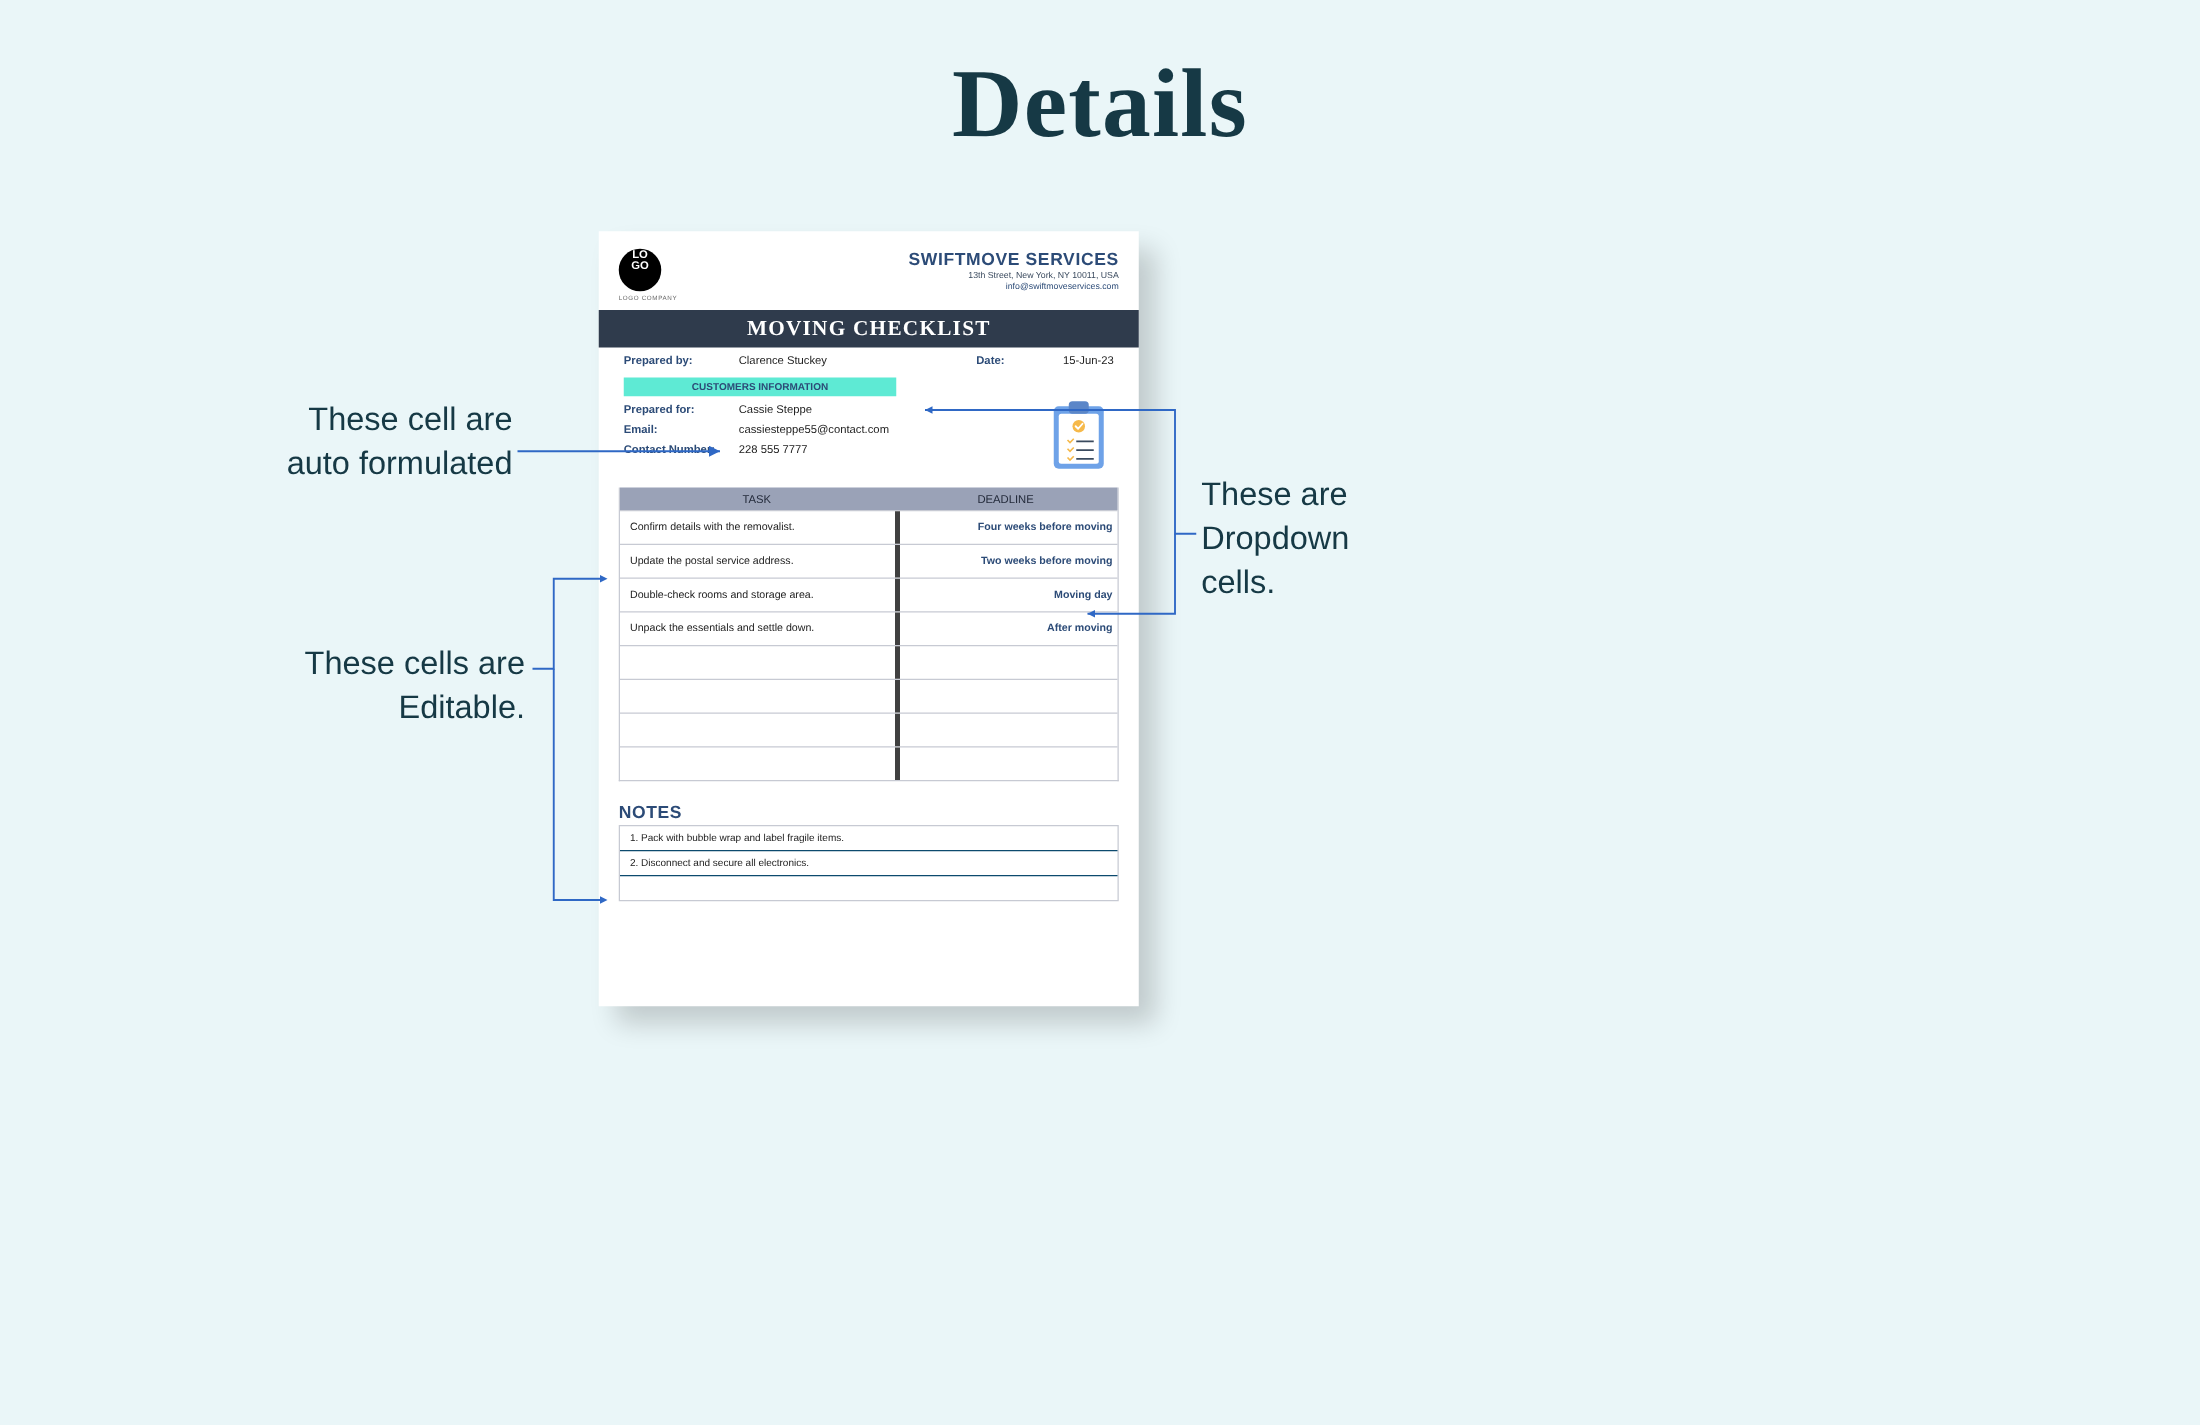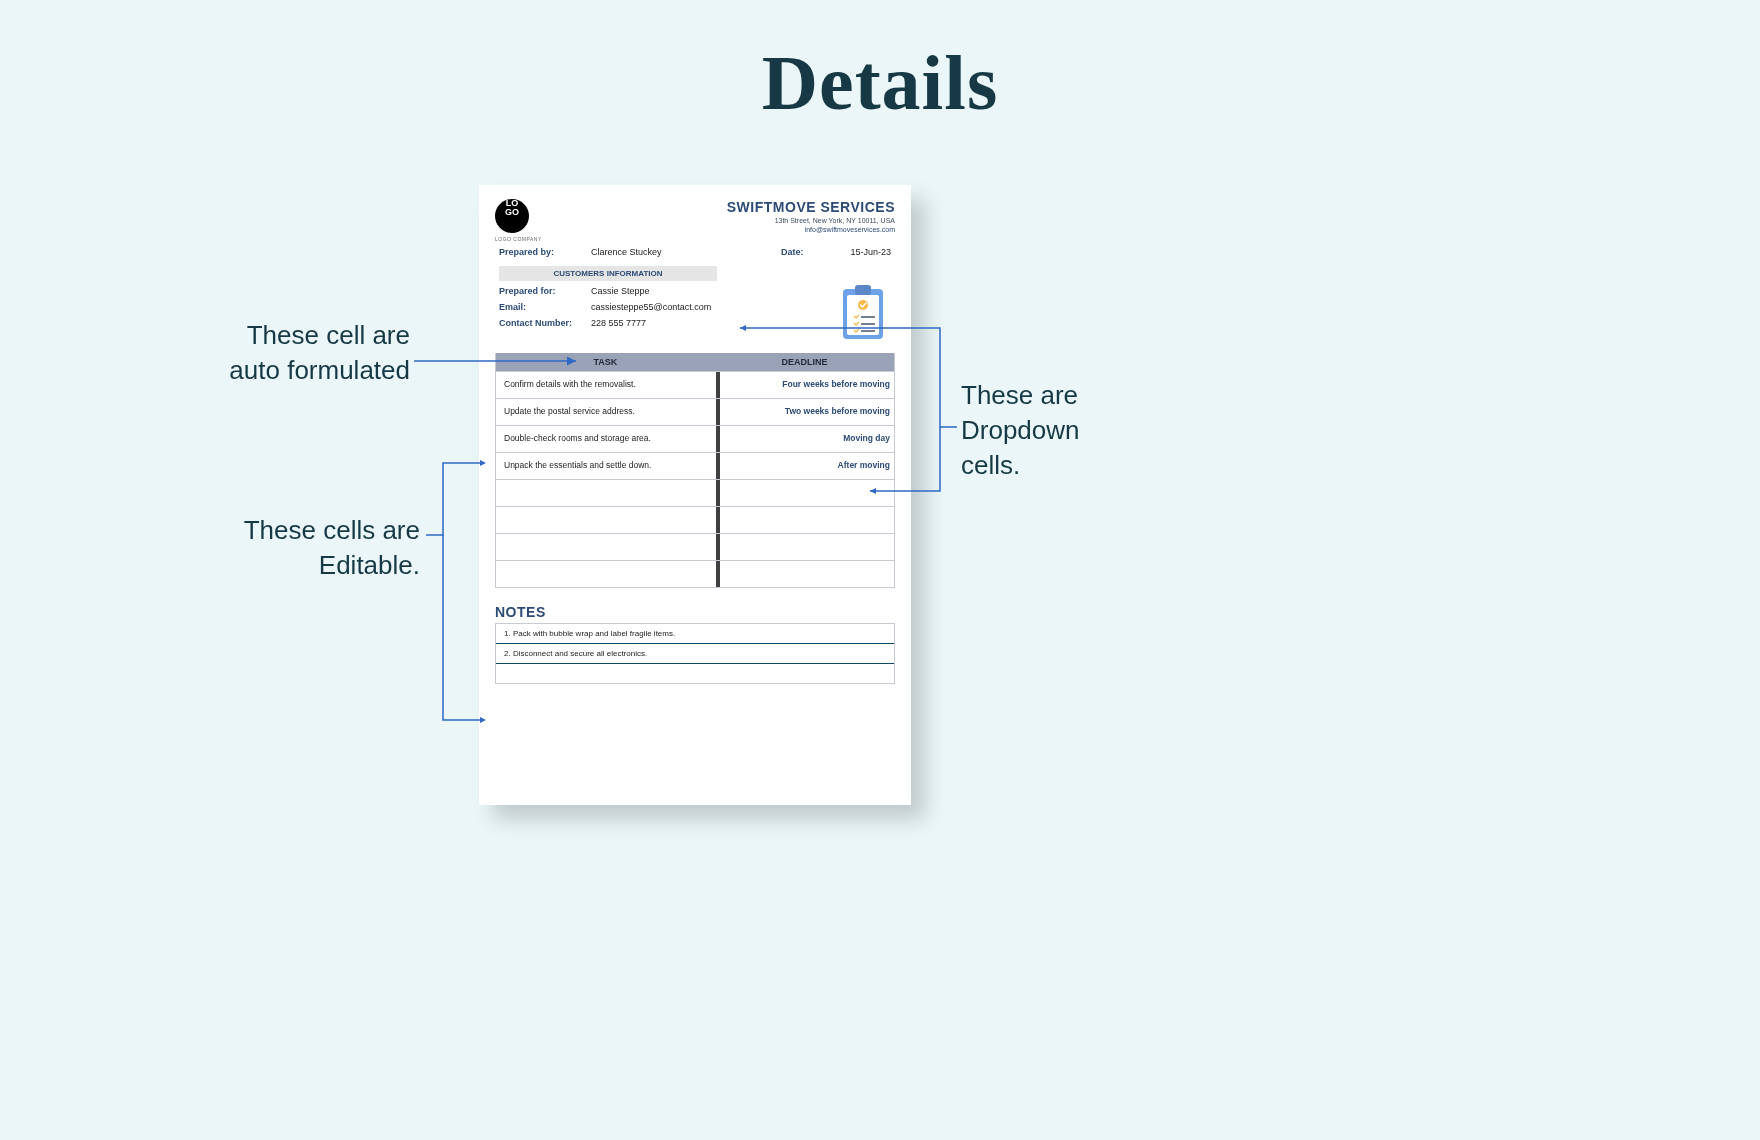--- a/index.html
+++ b/index.html
@@ -49,31 +49,31 @@
     padding:5px 0; margin-top:6px;
     letter-spacing:1px;
   }
   .section { padding:0 20px; }
   .row { display:flex; font-size:9px; padding:5px 0; }
   .label { font-weight:700; color:#2c4b77; width:92px; flex-shrink:0; }
   .value { color:#222; }
   .date-label { margin-left:auto; font-weight:700; color:#2c4b77; width:50px; }
   .date-value { width:60px; text-align:right; }
   .cust-head {
-    background:#e5e5e5; text-align:center;
+    background:#5eead4; text-align:center;
     font-size:8px; font-weight:700; color:#2c4b77;
     padding:3px 0; width:218px; margin-top:4px;
   }
   .cust-area { display:flex; gap:10px; margin-top:2px; }
   .cust-fields { flex:1; }
   .cust-fields .row { padding:3px 0; }
   .clipboard { width:52px; margin-right:2px; }
   .table { margin:6px 16px 0 16px; border:1px solid #c7cad3; border-top:none; }
   .thead { display:flex; background:#9aa2b7; }
-  .th { flex:1; text-align:center; font-size:9px; font-weight:700; color:#232a3a; padding:4px 0; }
+  .th { flex:1; text-align:center; font-size:9px; font-weight:400; color:#232a3a; padding:4px 0; }
   .tr { display:flex; border-top:1px solid #c7cad3; min-height:27px; }
   .td-task { flex:1.1; font-size:8.5px; padding:7px 8px; color:#222; }
   .td-deadline { flex:0.9; font-size:8.5px; text-align:right; padding:7px 4px; font-weight:700; color:#2c4b77; border-left:4px solid #404040; }
   .notes-box { margin:16px 16px 0 16px; }
   .notes-title { color:#2c4b77; font-weight:700; font-size:14px; letter-spacing:0.5px; margin-bottom:3px; }
   .notes-table { border:1px solid #c7cad3; }
   .note-row { font-size:8px; padding:5px 8px; border-bottom:1px solid #0c4a6e; }
   .note-row:last-child { border-bottom:none; }
 
   .annot {
@@ -98,20 +98,21 @@
         </div>
         <div class="logo-sub">LOGO COMPANY</div>
       </div>
       <div class="company-block">
         <div class="company-name">SWIFTMOVE SERVICES</div>
         <div class="company-addr">13th Street, New York, NY 10011, USA</div>
         <div class="company-email">info@swiftmoveservices.com</div>
       </div>
     </div>
   </div>
+  <div class="banner">MOVING CHECKLIST</div>
 
   <div class="section">
     <div class="row">
       <div class="label">Prepared by:</div>
       <div class="value">Clarence Stuckey</div>
       <div class="date-label">Date:</div>
       <div class="date-value">15-Jun-23</div>
     </div>
 
     <div class="cust-head">CUSTOMERS INFORMATION</div>

